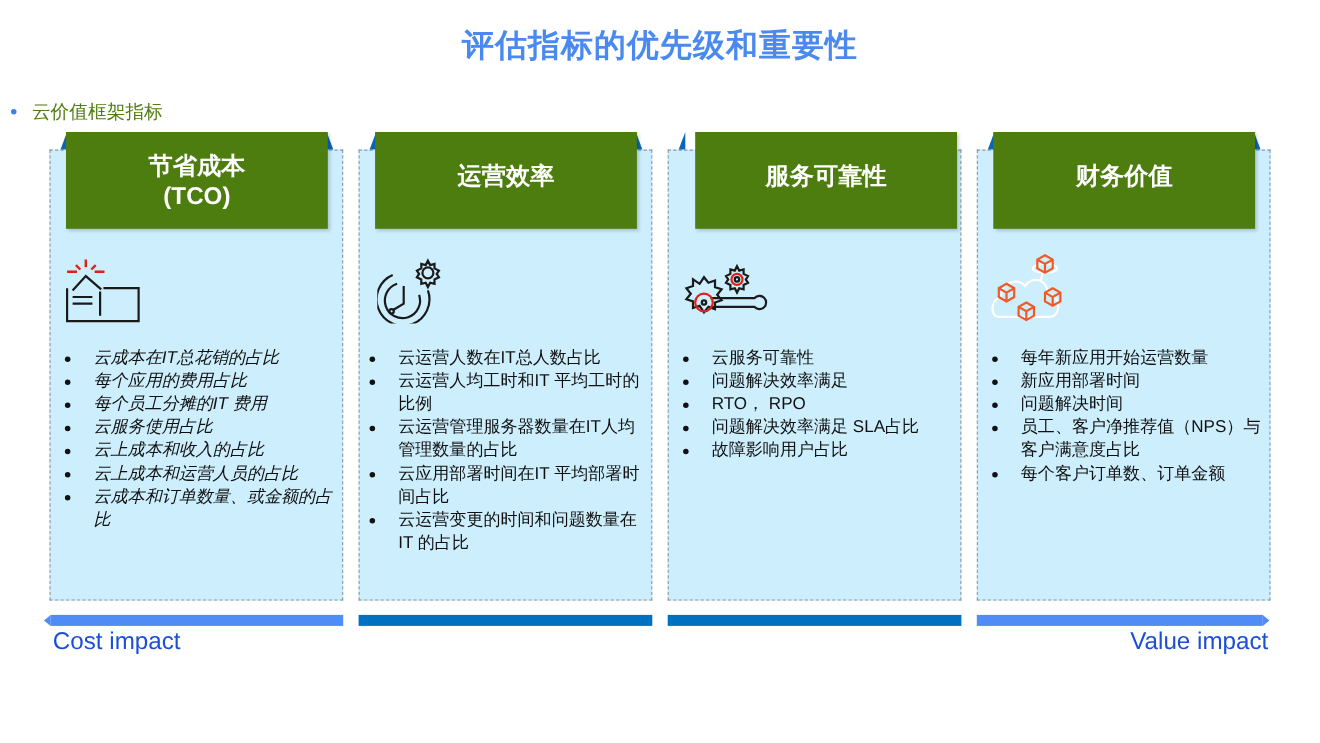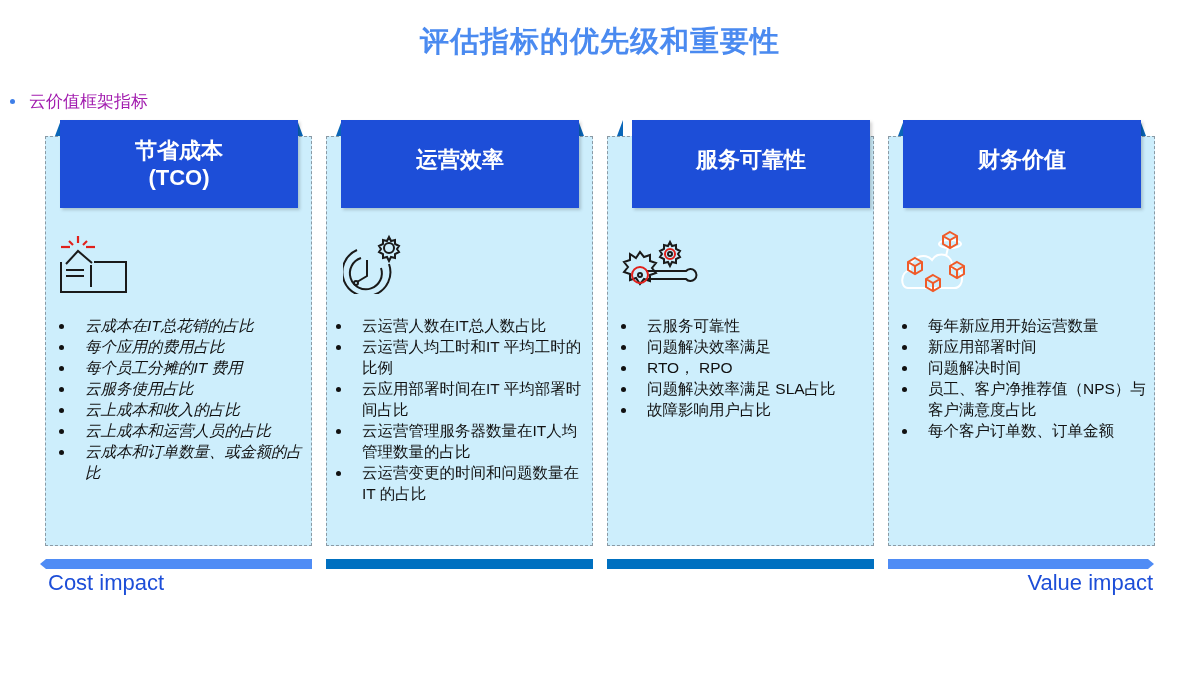--- a/index.html
+++ b/index.html
@@ -4,32 +4,32 @@
 <style>
   * { box-sizing: border-box; margin: 0; padding: 0; }
   html, body { width: 1200px; height: 675px; background: #ffffff; overflow: hidden; }
   body { position: relative; font-family: "Liberation Sans", "DejaVu Sans", sans-serif; color: #111; }
 
   .title {
     position: absolute; left: 0; top: 22px; width: 1200px; text-align: center;
     font-size: 29px; font-weight: bold; color: #4a8af0; letter-spacing: 1px;
   }
   .subtitle {
-    position: absolute; left: 10px; top: 90px; font-size: 17px; color: #a21caf;
+    position: absolute; left: 10px; top: 90px; font-size: 17px; color: #4d7c0f;
     display: flex; align-items: center;
   }
   .subtitle .dot { display: inline-block; width: 5px; height: 5px; border-radius: 50%; background: #3f7fe8; margin-right: 14px; }
 
   .column {
     position: absolute; top: 136px; width: 267px; height: 410px;
     background: #cdeefc; border: 1px dashed #8a9aa5;
   }
   .header {
     position: absolute; top: 120px; width: 238px; height: 88px;
-    background: #1d4ed8; color: #ffffff; font-weight: bold;
+    background: #4d7c0f; color: #ffffff; font-weight: bold;
     display: flex; flex-direction: column; align-items: center; justify-content: center;
     box-shadow: 2px 2px 3px rgba(0,0,0,0.18);
     font-size: 22px; line-height: 27px; text-align: center;
   }
   .header.single { justify-content: flex-start; padding-top: 26px; }
   .fold-l, .fold-r {
     position: absolute; top: 120px; width: 0; height: 0;
     border-bottom: 16px solid #0a66b8;
   }
   .fold-l { border-left: 6px solid transparent; }
@@ -113,22 +113,22 @@
       <polyline points="24,26 24,42 14,48"></polyline>
       <circle cx="13" cy="49" r="2"></circle>
       <circle cx="46" cy="14" r="5"></circle>
       <path d="M46 3 l2 4 4-1 0 4 4 2-2 3 2 3-4 2 0 4-4-1-2 4-2-4-4 1 0-4-4-2 2-3-2-3 4-2 0-4 4 1z"></path>
     </g>
   </svg>
 </div>
 <ul class="bullets" style="left:330px; width:260px;">
   <li>云运营人数在IT总人数占比</li>
   <li>云运营人均工时和IT 平均工时的比例</li>
+  <li>云运营管理服务器数量在IT人均管理数量的占比</li>
   <li>云应用部署时间在IT 平均部署时间占比</li>
-  <li>云运营管理服务器数量在IT人均管理数量的占比</li>
   <li>云运营变更的时间和问题数量在 IT 的占比</li>
 </ul>
 
 <div class="column" style="left:607px;"></div>
 <div class="fold-l" style="left:617px;"></div>
 <div class="fold-r" style="left:859px;"></div>
 <div class="header single" style="left:632px;">
   <span>服务可靠性</span>
 </div>
 <div class="icon" style="left:620px; top:238px;">

